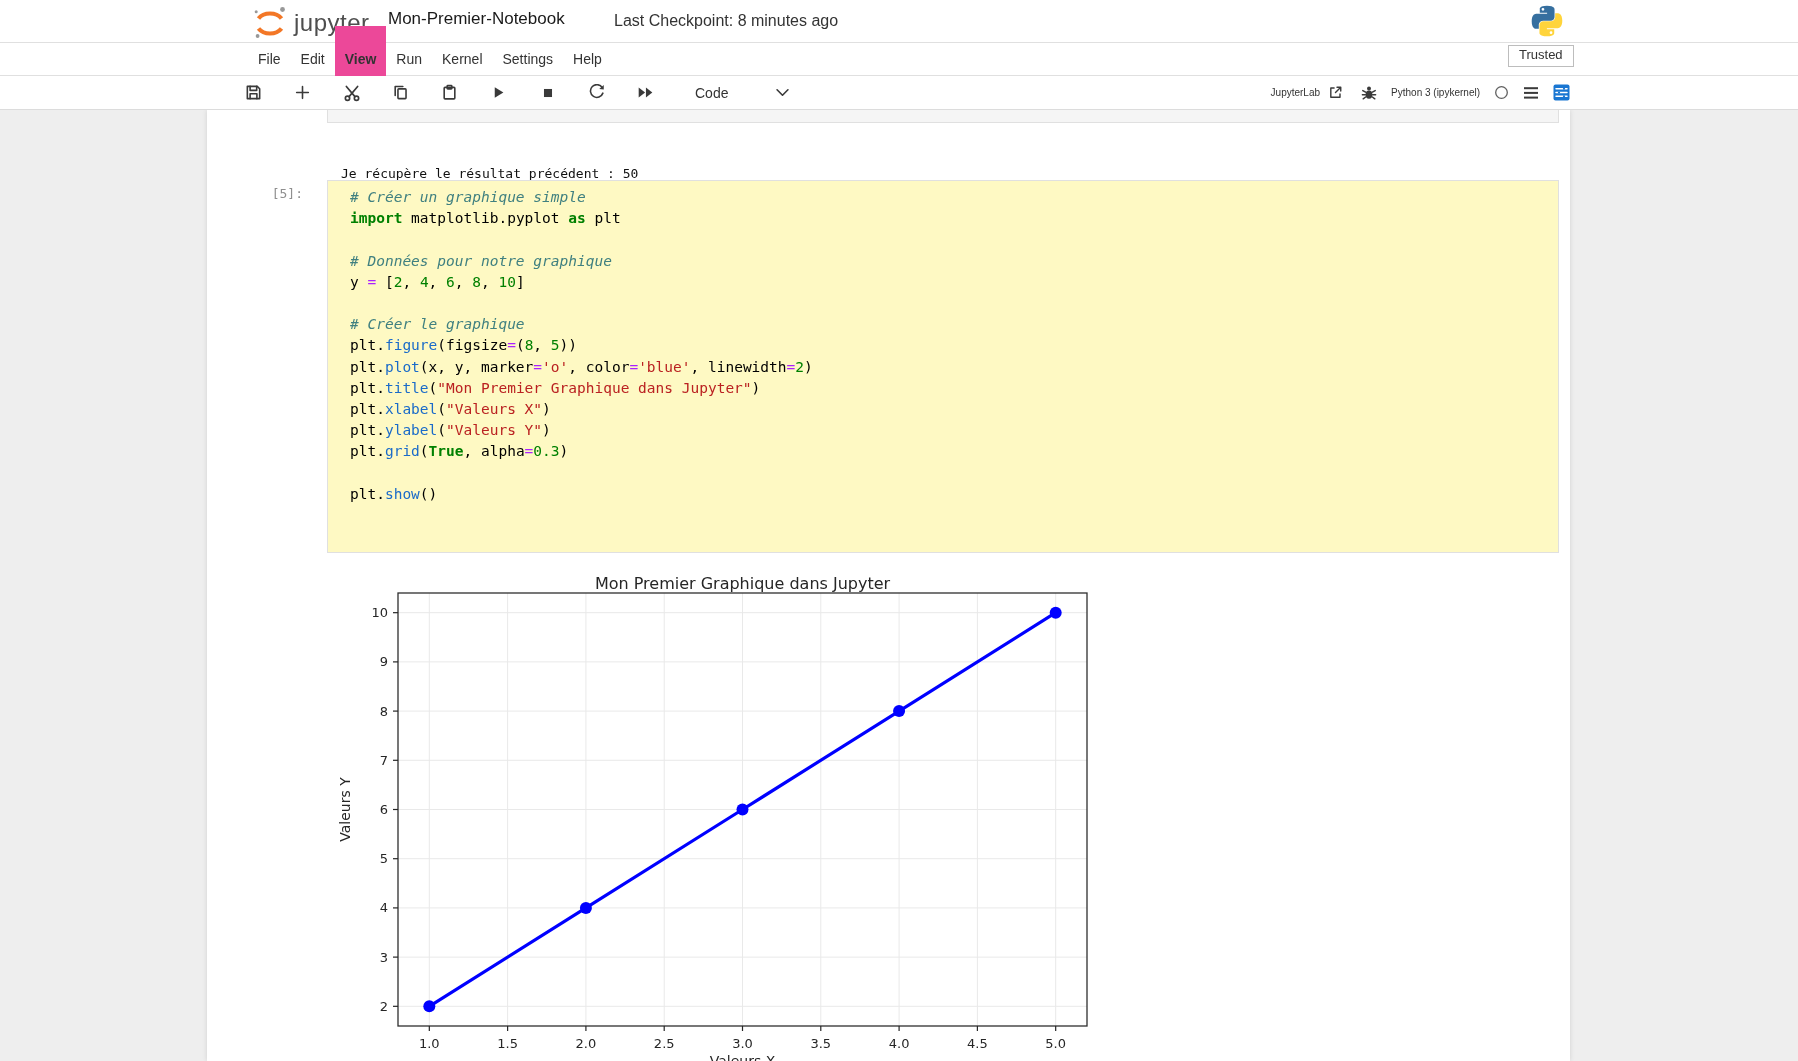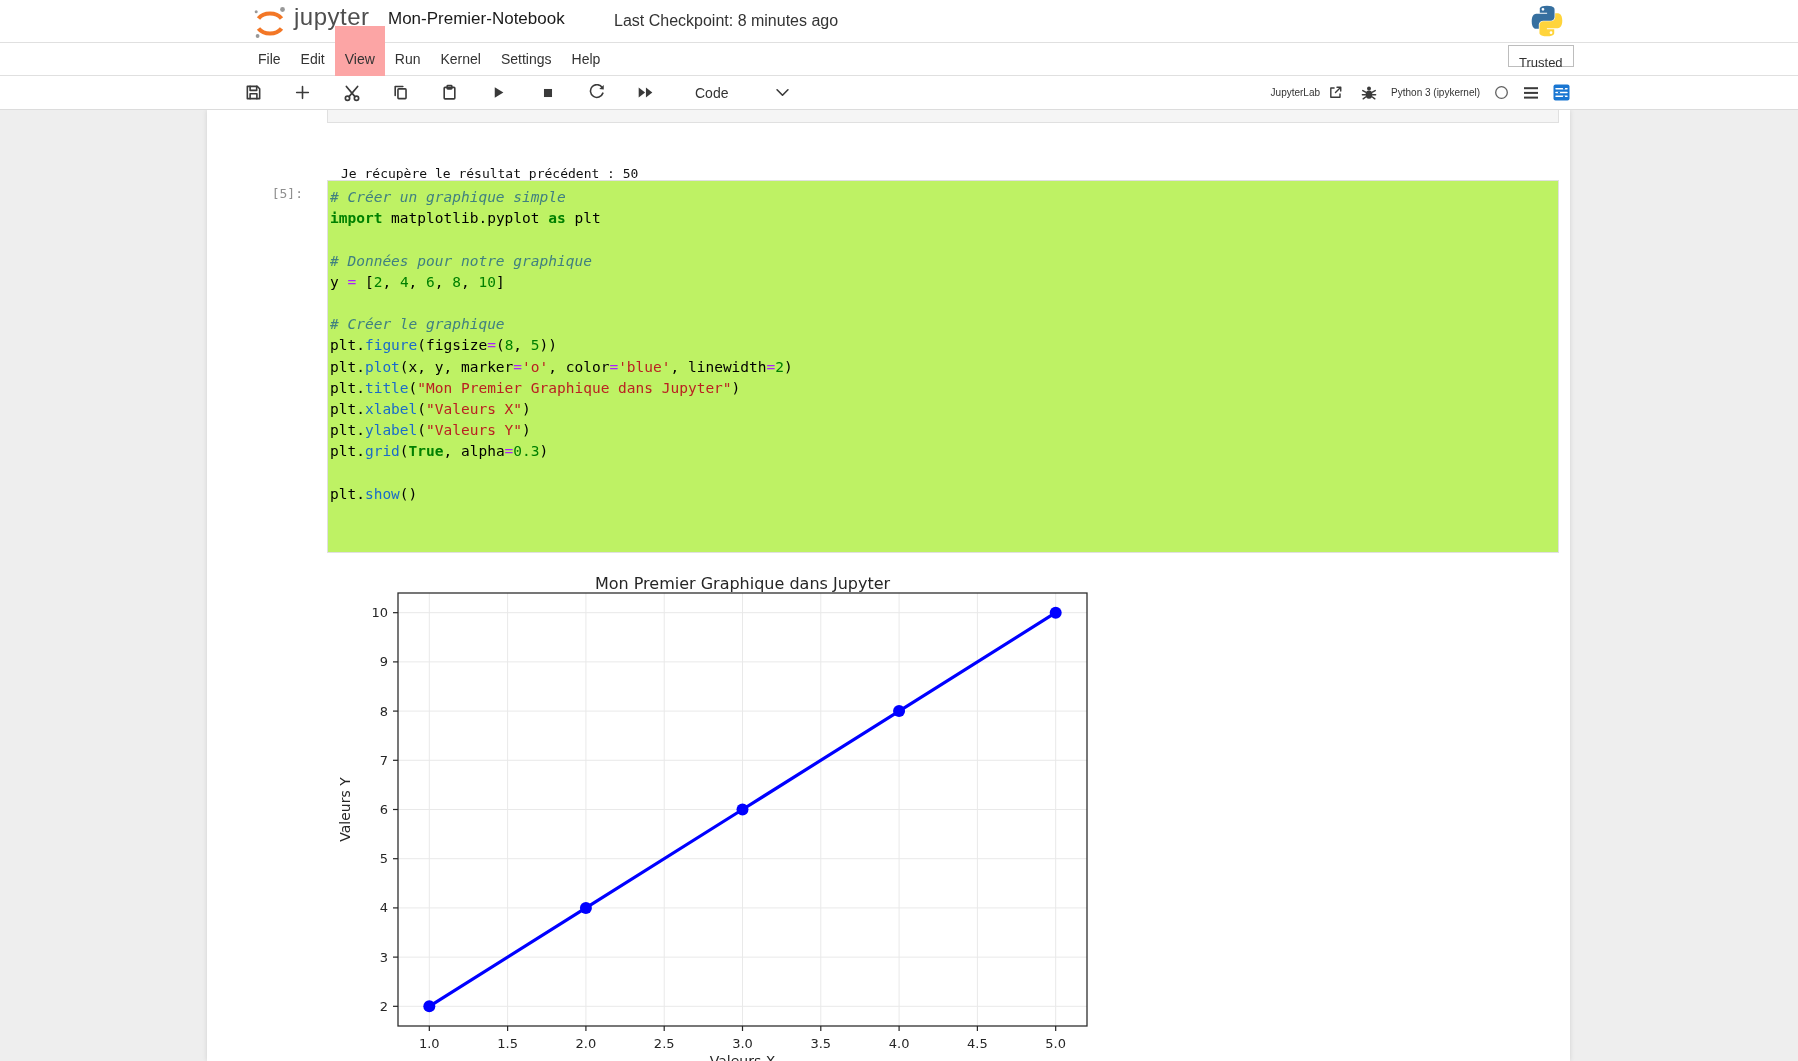--- a/index.html
+++ b/index.html
@@ -6,32 +6,32 @@
   html,body { width:1798px; height:1061px; overflow:hidden; background:#eeeeee;
               font-family:"Liberation Sans","DejaVu Sans",sans-serif; }
   #app { position:relative; width:1798px; height:1061px; }
 
   
   .bar { position:absolute; left:0; width:1798px; background:#ffffff; z-index:20; }
   #topbar   { top:0;  height:43px; border-bottom:1px solid #e0e0e0; }
   #menubar  { top:43px; height:33px; border-bottom:1px solid #e0e0e0; }
   #toolbar  { top:76px; height:34px; border-bottom:1px solid #dcdcdc; }
 
-  #jlogo { position:absolute; left:250px; top:3px; display:flex; cursor:pointer; }
+  #jlogo { position:absolute; left:250px; top:3px; display:flex; align-items:center; cursor:pointer; }
   #jlogo svg { display:block; }
   .wordmark { font-size:24px; color:#4e4e4e; margin-left:4px; letter-spacing:.5px; }
   #nb-title { position:absolute; left:388px; top:9px; font-size:17px; color:#1a1a1a; }
   #checkpoint { position:absolute; left:614px; top:12px; font-size:16px; color:#333; }
   #pylogo { position:absolute; left:1530px; top:4px; }
 
   .menu-items { position:absolute; left:248px; top:0; height:32px; display:flex; align-items:center; }
   .menu-item { font-size:14px; color:#333; padding:25px 10px; cursor:pointer; }
-  .menu-item.active { background:#fca5a5; }
+  .menu-item.active { background:#ec4899;font-weight:bold; }
   #trusted { position:absolute; left:1508px; top:2px; height:22px; border:1px solid #bdbdbd;
-             background:#fff; font-size:13px; color:#333; padding:8px 10px; line-height:17px; }
+             background:#fff; font-size:13px; color:#333; padding:0 10px; line-height:17px; }
 
   .tb-left { position:absolute; left:240px; top:0; height:33px; display:flex; align-items:center; gap:22px; }
   .tb-btn { width:27px; height:27px; display:flex; align-items:center; justify-content:center;
             border-radius:2px; cursor:pointer; }
   .tb-btn svg { display:block; }
   .ico { stroke:#3a3a3a; stroke-width:1.5; fill:none; stroke-linecap:round; stroke-linejoin:round; }
   .ico-fill { fill:#3a3a3a; stroke:none; }
   #celltype { margin-left:14px; display:flex; align-items:center; width:100px; cursor:pointer; }
   #celltype .label { font-size:14px; color:#333; }
   #celltype .chev { margin-left:48px; }
@@ -49,21 +49,21 @@
 
   #stream-output { position:absolute; left:341px; top:126px; z-index:6;
           font-family:"DejaVu Sans Mono","Liberation Mono",monospace;
           font-size:13px; line-height:19px; color:#111; white-space:pre; }
 
   #cell-prompt { position:absolute; left:207px; top:186px; width:96px; text-align:right; z-index:6;
           font-family:"DejaVu Sans Mono","Liberation Mono",monospace;
           font-size:13px; color:#8f8f8f; }
 
   #cell-input { position:absolute; left:327px; top:180px; width:1232px; height:373px; z-index:6;
-          background:#bef264; border:1px solid #e0e0e0; padding:6px 2px; cursor:text; }
+          background:#fef9c3; border:1px solid #e0e0e0; padding:6px 22px; cursor:text; }
   .cm-line { font-family:"DejaVu Sans Mono","Liberation Mono",monospace;
              font-size:14.5px; line-height:21.2px; white-space:pre; color:#000; }
   .tk-c { color:#408080; font-style:italic; }
   .tk-k { color:#008000; font-weight:bold; }
   .tk-n { color:#008000; }
   .tk-o { color:#AA22FF; }
   .tk-s { color:#BA2121; }
   .tk-f { color:#1a6bc9; }
   .tk-p { color:#000;margin-top:18px; }
 

